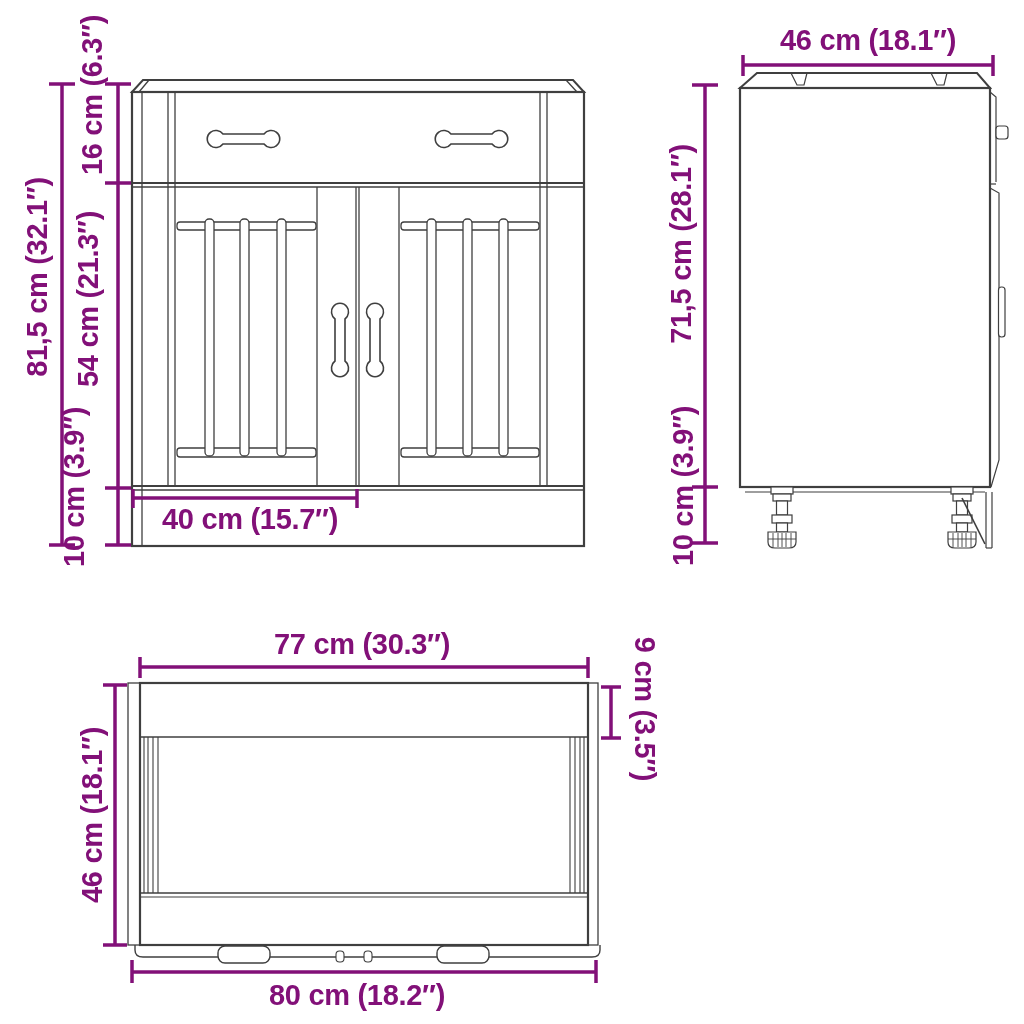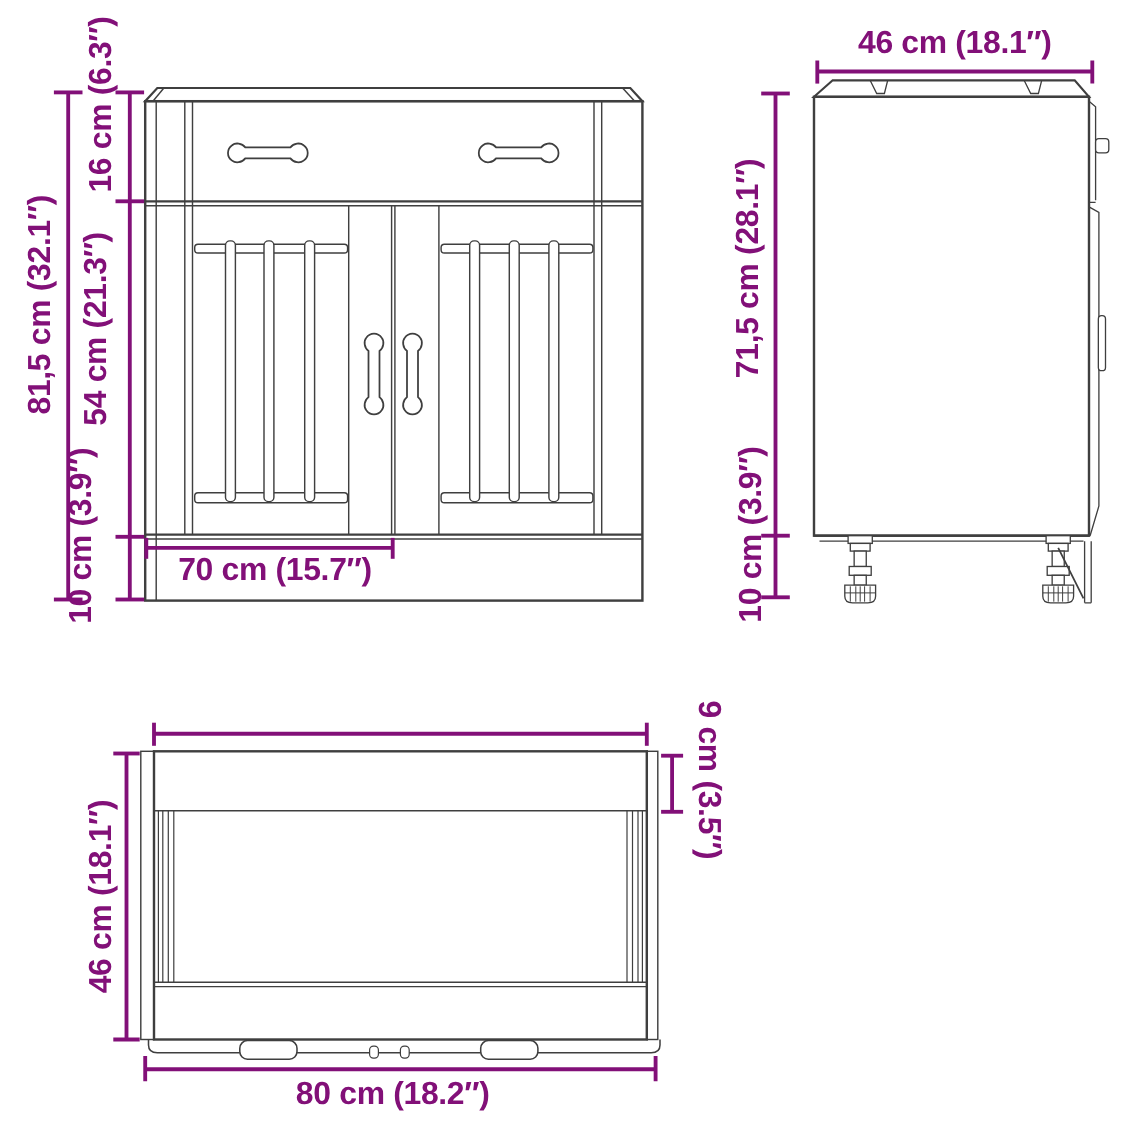--- a/index.html
+++ b/index.html
@@ -192,23 +192,24 @@
     <line x1="132" y1="972" x2="596" y2="972"></line>
     <line x1="132" y1="960" x2="132" y2="983"></line>
     <line x1="596" y1="960" x2="596" y2="983"></line>
   </g>
 </svg>
 
   <div class="dim-label rot-ccw" style="left:37px;top:277px;">81,5 cm (32.1″)</div>
   <div class="dim-label rot-ccw" style="left:92px;top:95px;">16 cm (6.3″)</div>
   <div class="dim-label rot-ccw" style="left:88px;top:299px;">54 cm (21.3″)</div>
   <div class="dim-label rot-ccw" style="left:74px;top:487px;">10 cm (3.9″)</div>
-  <div class="dim-label" style="left:250px;top:519px;">70 cm (15.7″)</div>
+  <div class="dim-label" style="left:250px;top:519px;">40 cm (15.7″)</div>
 
   <div class="dim-label" style="left:868px;top:40px;">46 cm (18.1″)</div>
   <div class="dim-label rot-ccw" style="left:681px;top:244px;">71,5 cm (28.1″)</div>
   <div class="dim-label rot-ccw" style="left:683px;top:486px;">10 cm (3.9″)</div>
 
+  <div class="dim-label" style="left:362px;top:644px;">77 cm (30.3″)</div>
   <div class="dim-label rot-cw" style="left:644px;top:709px;">9 cm (3.5″)</div>
   <div class="dim-label rot-ccw" style="left:92px;top:815px;">46 cm (18.1″)</div>
   <div class="dim-label" style="left:357px;top:995px;">80 cm (18.2″)</div>
 
 </div>
 
 </body></html>

